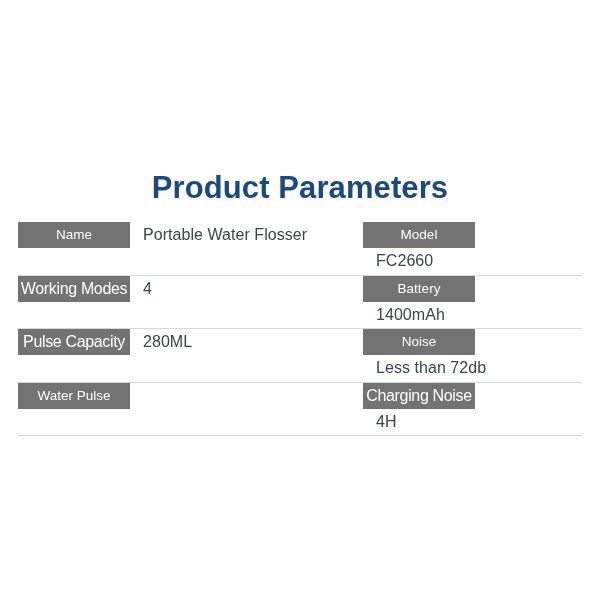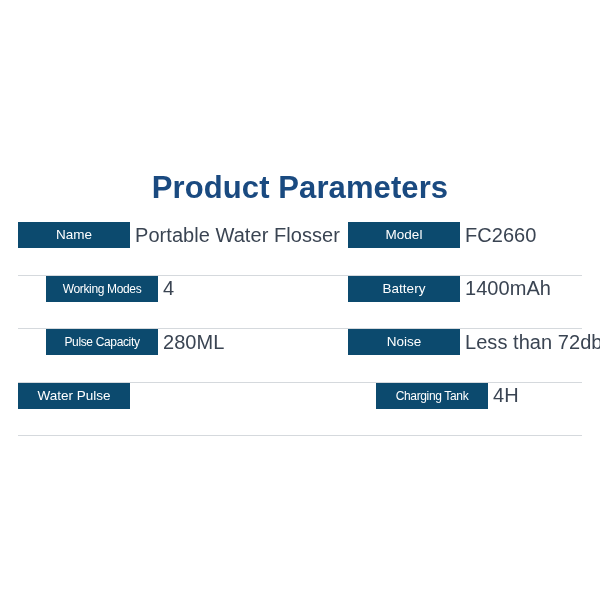--- a/index.html
+++ b/index.html
@@ -61,48 +61,48 @@
   }
 
   .cell {
     position: absolute;
     top: 0;
     display: flex;
     align-items: flex-start;
   }
 
   .cell.left  { left: 0px; }
-  .cell.right { left: 330px; }
+  .cell.right { left: 345px; flex-direction: column; }
 
   .chip {
     width: 112px;
     height: 26px;
-    background: #0c4a6e;
+    background: #737373;
     color: #ffffff;
     display: flex;
     align-items: center;
     justify-content: center;
     box-sizing: border-box;
     padding: 0 2px;
     font-size: 13.5px;
     line-height: 26px;
     white-space: nowrap;
     overflow: hidden;
     flex: none;
   }
 
   
-  .chip.tight { font-size: 12px; letter-spacing: -0.35px; padding: 0 1px; margin-left: 28px; }
+  .chip.tight { font-size: 16px; letter-spacing: -0.35px; padding: 0 1px; }
 
   .cell-value {
-    margin-left: 5px;
+    margin-left: 13px;
     height: 26px;
     display: flex;
     align-items: center;
-    font-size: 20px;
+    font-size: 16px;
     color: #3a4452;
     white-space: nowrap;
     letter-spacing: 0.05px;
   }
 </style>
 </head>
 <body>
 
 <div class="sheet">
 
@@ -144,20 +144,20 @@
         <div class="cell-value">Less than 72db</div>
       </div>
       <div class="row-rule"></div>
     </div>
 
     <div class="spec-row">
       <div class="cell left">
         <div class="chip">Water Pulse</div>
       </div>
       <div class="cell right">
-        <div class="chip tight">Charging Tank</div>
+        <div class="chip tight">Charging Noise</div>
         <div class="cell-value">4H</div>
       </div>
       <div class="row-rule"></div>
     </div>
 
   </div>
 </div>
 
 </body></html>

